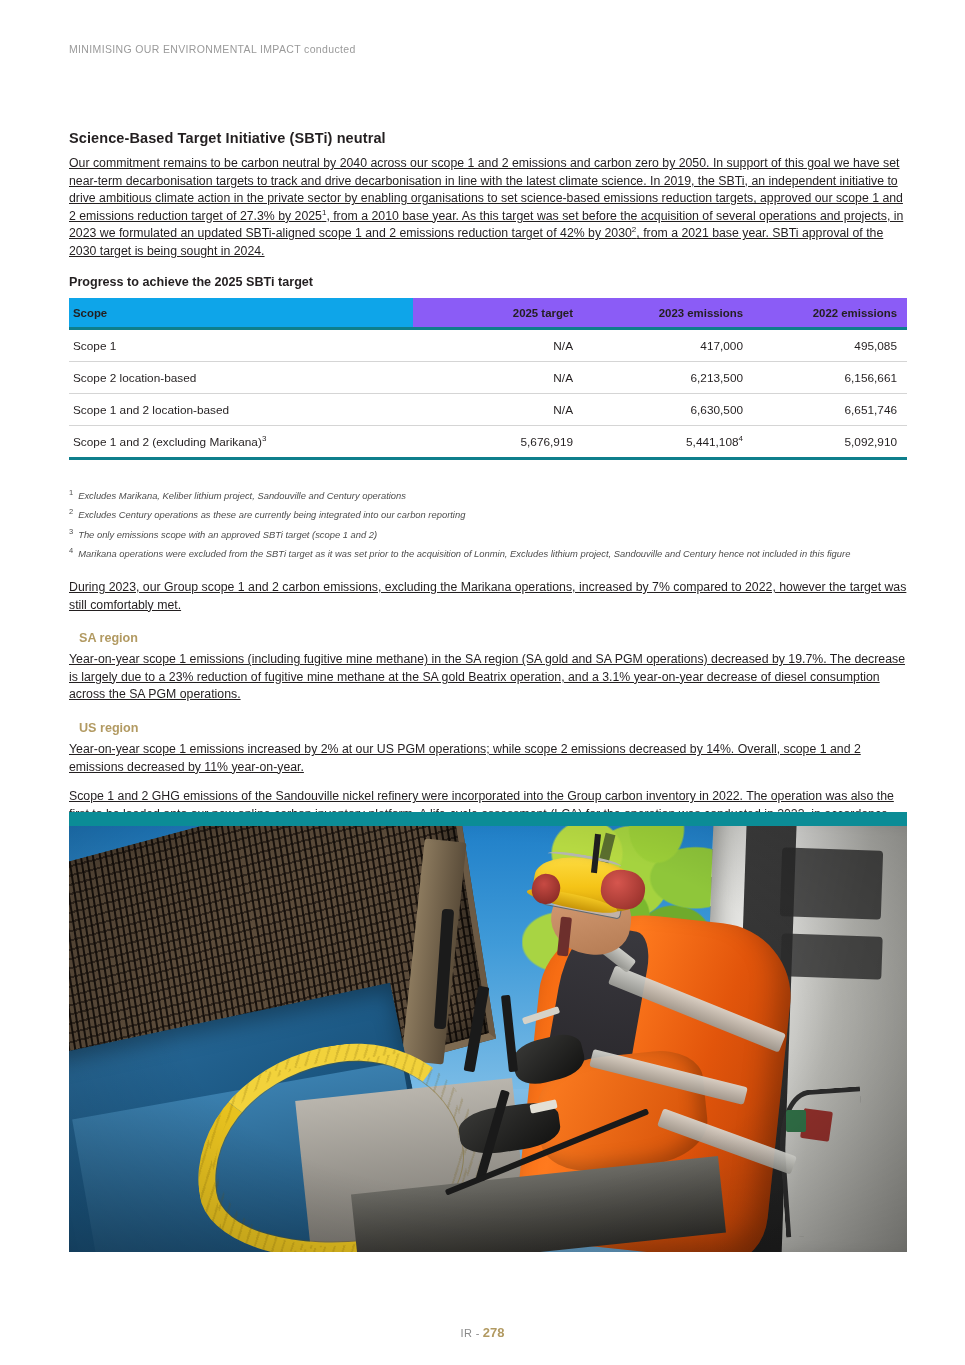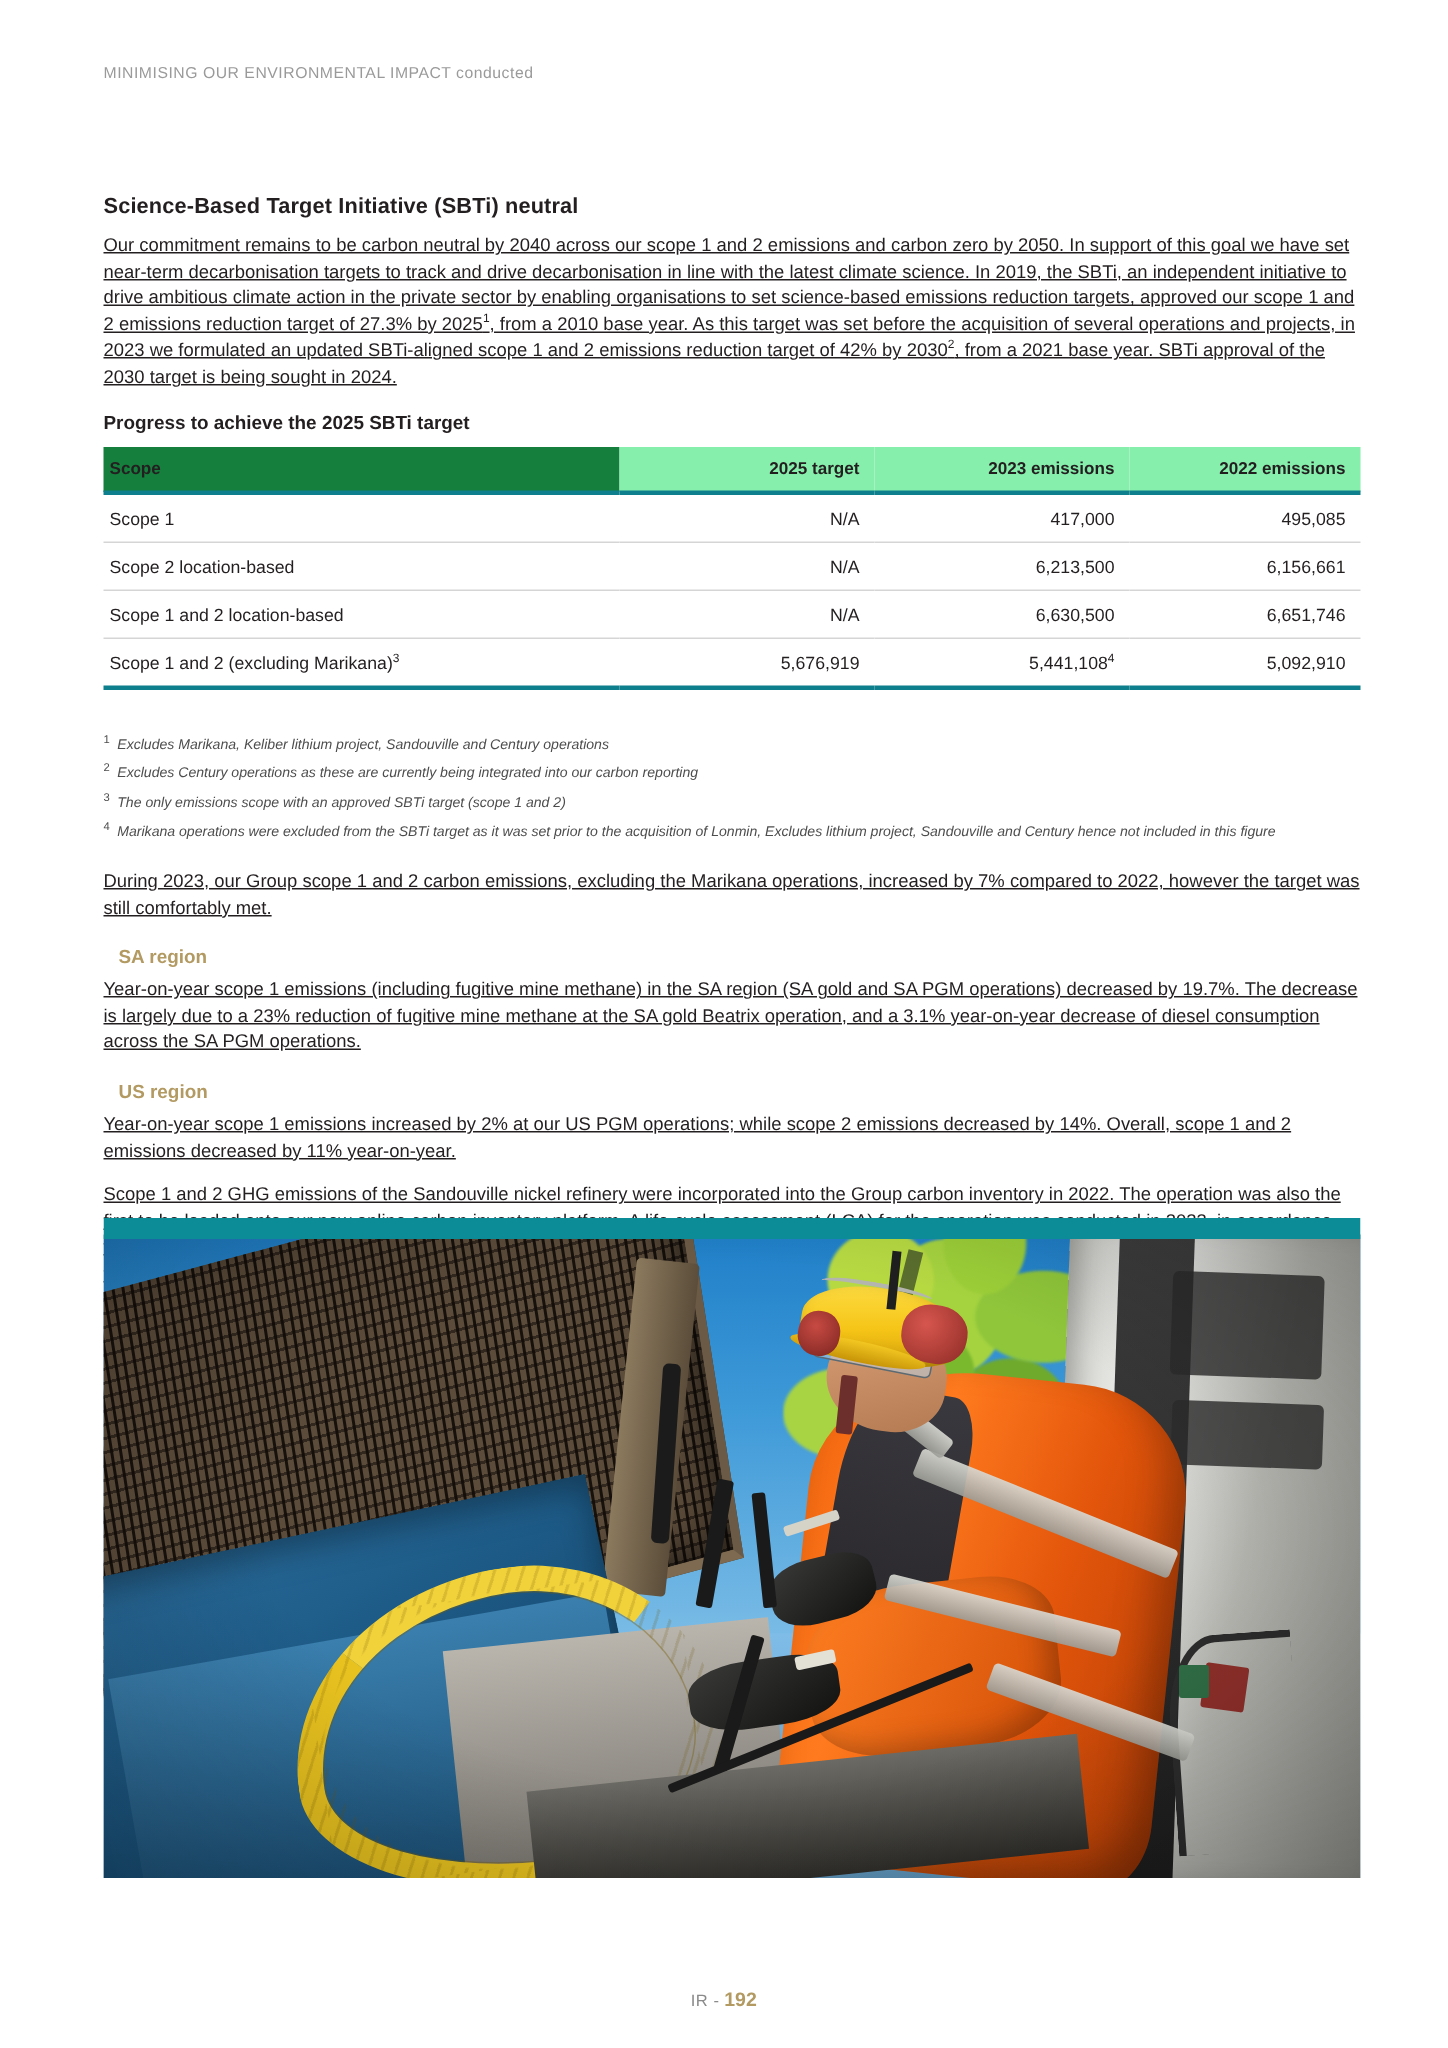--- a/index.html
+++ b/index.html
@@ -61,26 +61,26 @@
   .tbl col.c0 { width: 344px; }
   .tbl col.c1 { width: 170px; }
   .tbl col.c2 { width: 170px; }
   .tbl col.c3 { width: 154px; }
   .tbl thead th {
     font-size: 11.4px;
     font-weight: bold;
     color: #231f20;
     padding: 9px 10px 8px 0;
     text-align: right;
-    background: #86efac;
+    background: #8b5cf6;
     border-bottom: 3.5px solid #0e7f8c;
     vertical-align: bottom;
   }
   .tbl thead th.scope-head {
-    background: #15803d;
+    background: #0ea5e9;
     text-align: left;
     padding-left: 4px;
     padding-right: 0;
   }
   .tbl tbody td {
     font-size: 11.8px;
     color: #231f20;
     padding: 9px 10px 8px 0;
     text-align: right;
     border-bottom: 1px solid #d5d5d5;
@@ -574,16 +574,16 @@
       <div class="lever2"></div>
       <div class="floor"></div>
       <div class="tool-bar tb3"></div>
 
       <div class="vignette"></div>
     </div>
   </div>
 
   <div class="footer">
     <span class="ir">IR -</span>
-    <span class="num">192</span>
+    <span class="num">278</span>
   </div>
 
 </div>
 
 </body></html>

